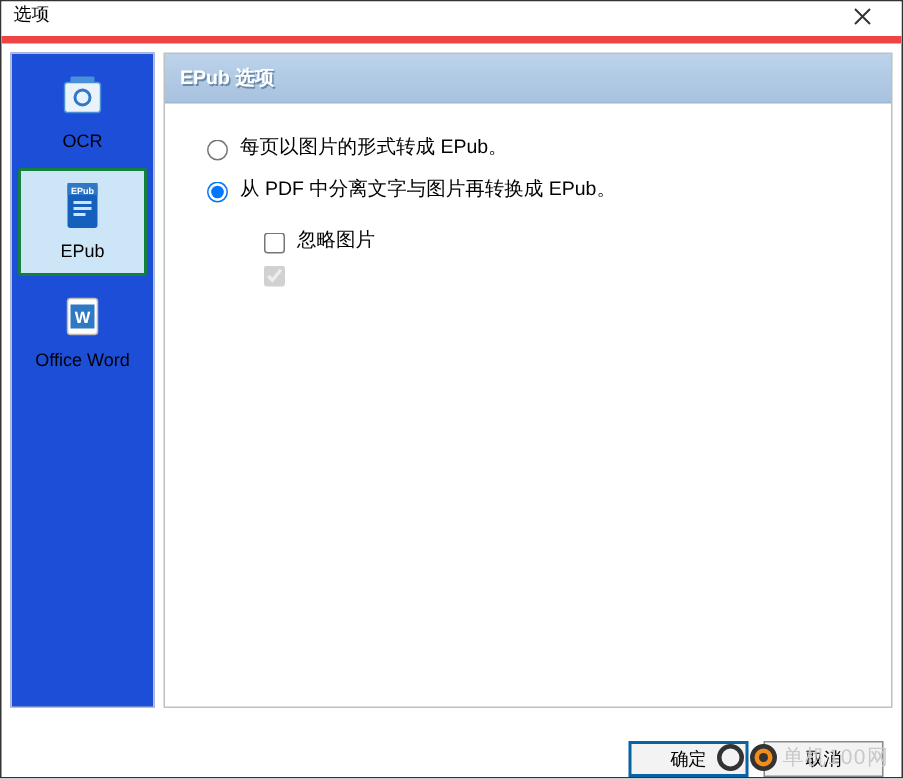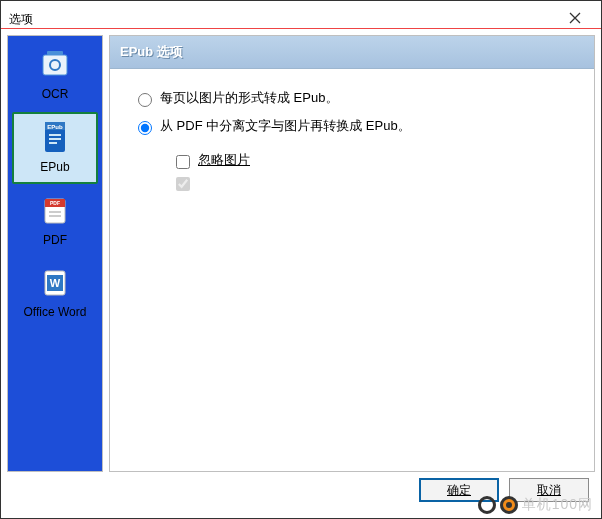--- a/index.html
+++ b/index.html
@@ -14,24 +14,24 @@
     width: 602px;
     height: 519px;
     border: 1px solid #333;
     display: flex;
     flex-direction: column;
     background: #fff;
   }
   .titlebar {
     height: 28px;
     display: flex;
-    align-items: flex-end;
+    align-items: flex-start;
     padding: 0 6px 0 8px;
     background: #fff;
-    border-bottom: 1px solid #ef4444;
+    border-bottom: 5px solid #ef4444;
   }
   .titlebar .title { flex: 1; }
   .titlebar .close {
     width: 40px; height: 20px;
     display: flex; align-items: center; justify-content: center;
     font-size: 14px;
     color: #333;
     cursor: default;
   }
   .body {
@@ -98,33 +98,32 @@
     align-items: flex-end;
     gap: 8px;
     margin-bottom: 10px;
     font-size: 13px;
   }
   .opt-row input[type=radio],
   .opt-row input[type=checkbox] {
     width: 14px; height: 14px;
     margin: 0;
   }
-  .sub-opts { margin-left: 38px; margin-top: 16px; text-decoration: underline; }
+  .sub-opts { margin-left: 38px; margin-top: 16px; }
   .sub-opts .opt-row { margin-bottom: 8px; }
   .disabled { color: #9a9a9a; }
 
   .footer {
     height: 40px;
     display: flex;
     justify-content: flex-end;
-    align-items: flex-start;
+    align-items: flex-end;
     gap: 10px;
     padding: 0 12px;
     position: relative;
-    text-decoration: underline;
   }
   .btn {
     min-width: 80px;
     height: 24px;
     border: 1px solid #8a8a8a;
     background: #f3f3f3;
     display: flex;
     align-items: center;
     justify-content: center;
     cursor: default;
@@ -201,32 +200,20 @@
               <rect x="10" y="14" width="12" height="2" fill="#cde6f7"></rect>
               <rect x="10" y="18" width="12" height="2" fill="#cde6f7"></rect>
               <rect x="10" y="22" width="8" height="2" fill="#cde6f7"></rect>
             </svg>
         </div>
         <span class="side-label">EPub</span>
       </div>
 
 
 
-      <div class="side-item">
-        <div class="side-icon">
-          <svg width="32" height="32" viewBox="0 0 32 32">
-              <rect x="6" y="4" width="20" height="24" rx="2" fill="#fff" stroke="#bbb"></rect>
-              <rect x="6" y="4" width="20" height="8" fill="#d43a2f"></rect>
-              <text x="16" y="10" text-anchor="middle" fill="#fff" font-size="5" font-weight="bold">PDF</text>
-              <rect x="10" y="16" width="12" height="2" fill="#ccc"></rect>
-              <rect x="10" y="20" width="12" height="2" fill="#ccc"></rect>
-            </svg>
-        </div>
-        <span class="side-label">PDF</span>
-      </div>
 
       <div class="side-item">
         <div class="side-icon">
           <svg width="32" height="32" viewBox="0 0 32 32">
               <rect x="6" y="4" width="20" height="24" rx="2" fill="#fff" stroke="#bbb"></rect>
               <rect x="8" y="8" width="16" height="16" fill="#2f78c4"></rect>
               <text x="16" y="20" text-anchor="middle" fill="#fff" font-size="11" font-weight="bold">W</text>
             </svg>
         </div>
         <span class="side-label">Office Word</span>

